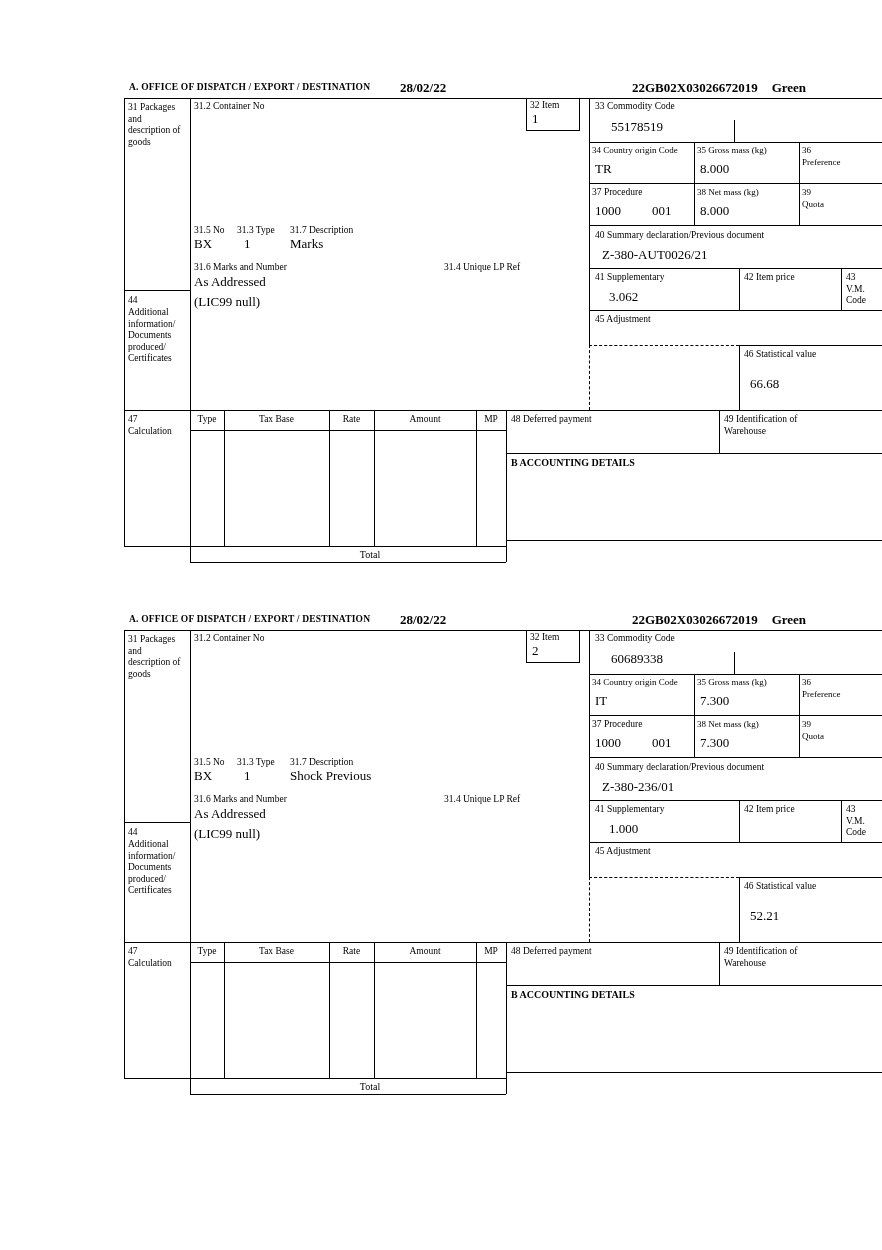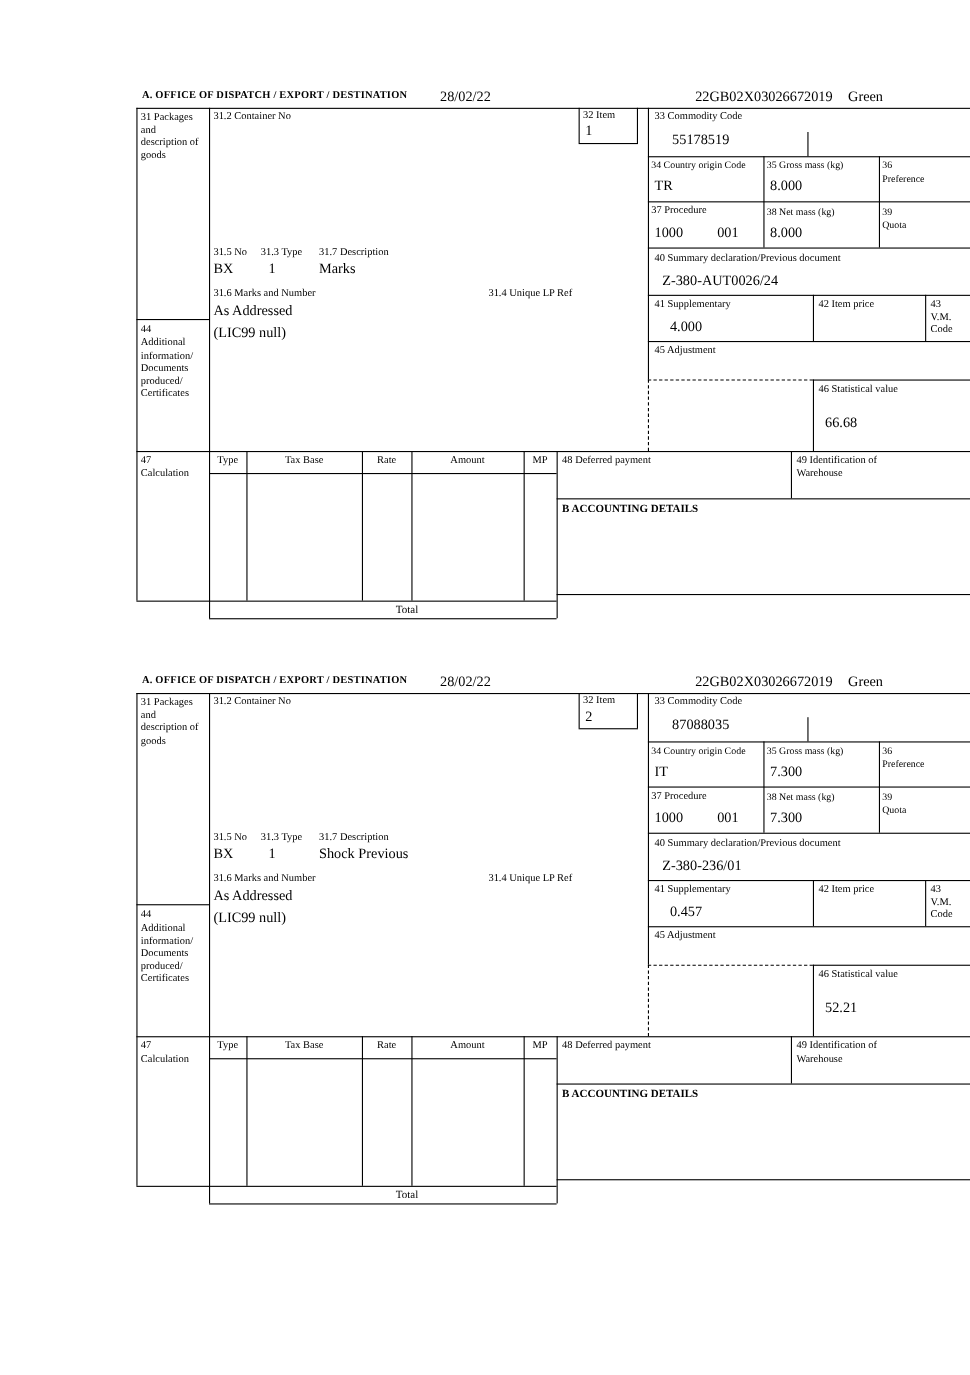--- a/index.html
+++ b/index.html
@@ -11,21 +11,21 @@
   .page { position:relative; width:882px; height:1250px; background:#fff; overflow:hidden; }
   .copy { position:absolute; left:0; width:773px; height:495px;margin-left:44px; }
   .hline { position:absolute; height:1px; background:#000; }
   .vline { position:absolute; width:1px; background:#000; }
   .hdash { position:absolute; height:0; border-top:1px dashed #000; }
   .vdash { position:absolute; width:0; border-left:1px dashed #000; }
   .lbl  { position:absolute; font-size:9.5px; line-height:11.5px; white-space:normal; }
   .lbl-sm { font-size:9px; }
   .val  { position:absolute; font-size:13px; line-height:15px; white-space:nowrap; }
   .hdr-a { position:absolute; font-size:9.5px; font-weight:bold; letter-spacing:0.2px; white-space:nowrap; }
-  .hdr-val { position:absolute; font-size:13px; white-space:nowrap; }
+  .hdr-val { position:absolute; font-size:13px; white-space:nowrap;font-weight:bold; }
   .bold { font-weight:bold; }
   .ctr { text-align:center; }
 </style>
 </head>
 <body>
 
 <div class="page" id="sections">
   <section class="copy" style="top: 80px;">
 
     <div class="hdr-a" style="left:85px;top:2px">A.  OFFICE OF DISPATCH / EXPORT / DESTINATION</div>
@@ -101,24 +101,24 @@
     <div class="lbl lbl-sm" style="left:758px;top:65px">36 Preference</div>
 
     <div class="lbl" style="left:548px;top:107px">37 Procedure</div>
     <div class="val" style="left:551px;top:123px">1000</div>
     <div class="val" style="left:608px;top:123px">001</div>
     <div class="lbl lbl-sm" style="left:653px;top:107px">38 Net mass (kg)</div>
     <div class="val" style="left:656px;top:123px">8.000</div>
     <div class="lbl lbl-sm" style="left:758px;top:107px">39 Quota</div>
 
     <div class="lbl" style="left:551px;top:150px">40 Summary declaration/Previous document</div>
-    <div class="val" style="left:558px;top:167px">Z-380-AUT0026/24</div>
+    <div class="val" style="left:558px;top:167px">Z-380-AUT0026/21</div>
 
     <div class="lbl" style="left:551px;top:192px">41 Supplementary</div>
-    <div class="val" style="left:565px;top:209px">4.000</div>
+    <div class="val" style="left:565px;top:209px">3.062</div>
     <div class="lbl" style="left:700px;top:192px">42 Item price</div>
     <div class="lbl" style="left:802px;top:192px">43 V.M. Code</div>
 
     <div class="lbl" style="left:551px;top:234px">45 Adjustment</div>
 
     <div class="lbl" style="left:700px;top:269px">46 Statistical value</div>
     <div class="val" style="left:706px;top:296px">66.68</div>
 
     <div class="lbl ctr" style="left:146px;top:334px;width:34px">Type</div>
     <div class="lbl ctr" style="left:180px;top:334px;width:105px">Tax Base</div>
@@ -193,40 +193,40 @@
     <div class="val" style="left:150px;top:156px">BX</div>
     <div class="val" style="left:200px;top:156px">1</div>
     <div class="val" style="left:246px;top:156px">Shock Previous</div>
 
     <div class="lbl" style="left:150px;top:182px">31.6 Marks and Number</div>
     <div class="lbl" style="left:400px;top:182px">31.4 Unique LP Ref</div>
     <div class="val" style="left:150px;top:194px">As Addressed</div>
     <div class="val" style="left:150px;top:214px">(LIC99 null)</div>
 
     <div class="lbl" style="left:551px;top:21px">33 Commodity Code</div>
-    <div class="val" style="left:567px;top:39px">87088035</div>
+    <div class="val" style="left:567px;top:39px">60689338</div>
 
     <div class="lbl lbl-sm" style="left:548px;top:65px">34 Country origin Code</div>
     <div class="val" style="left:551px;top:81px">IT</div>
     <div class="lbl lbl-sm" style="left:653px;top:65px">35 Gross mass (kg)</div>
     <div class="val" style="left:656px;top:81px">7.300</div>
     <div class="lbl lbl-sm" style="left:758px;top:65px">36 Preference</div>
 
     <div class="lbl" style="left:548px;top:107px">37 Procedure</div>
     <div class="val" style="left:551px;top:123px">1000</div>
     <div class="val" style="left:608px;top:123px">001</div>
     <div class="lbl lbl-sm" style="left:653px;top:107px">38 Net mass (kg)</div>
     <div class="val" style="left:656px;top:123px">7.300</div>
     <div class="lbl lbl-sm" style="left:758px;top:107px">39 Quota</div>
 
     <div class="lbl" style="left:551px;top:150px">40 Summary declaration/Previous document</div>
     <div class="val" style="left:558px;top:167px">Z-380-236/01</div>
 
     <div class="lbl" style="left:551px;top:192px">41 Supplementary</div>
-    <div class="val" style="left:565px;top:209px">0.457</div>
+    <div class="val" style="left:565px;top:209px">1.000</div>
     <div class="lbl" style="left:700px;top:192px">42 Item price</div>
     <div class="lbl" style="left:802px;top:192px">43 V.M. Code</div>
 
     <div class="lbl" style="left:551px;top:234px">45 Adjustment</div>
 
     <div class="lbl" style="left:700px;top:269px">46 Statistical value</div>
     <div class="val" style="left:706px;top:296px">52.21</div>
 
     <div class="lbl ctr" style="left:146px;top:334px;width:34px">Type</div>
     <div class="lbl ctr" style="left:180px;top:334px;width:105px">Tax Base</div>

